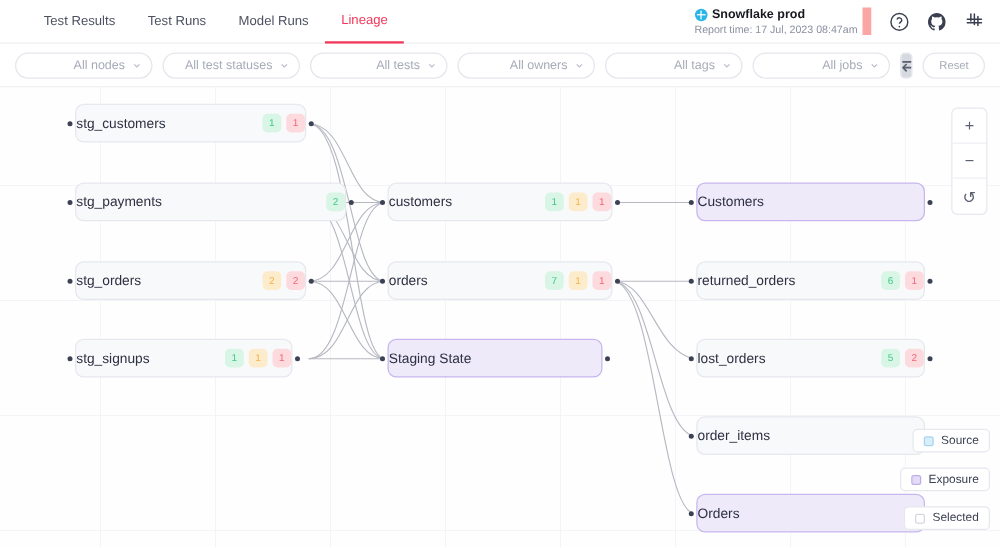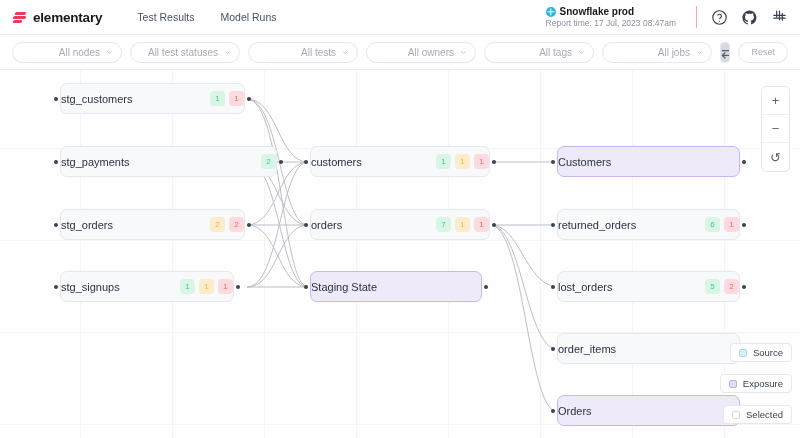--- a/index.html
+++ b/index.html
@@ -32,21 +32,21 @@
 
   .navlinks { display: flex; align-items: center; height: 35px; margin-left: 22px; gap: 0; }
   .navlink {
     font-size: 10.5px; color: #4b5161; padding: 0 13px;
     height: 35px; display: flex; align-items: center; cursor: pointer;
     white-space: nowrap;
   }
   .navlink.active { color: #f2385a; border-bottom: 2px solid #f2385a; }
 
   .topright { margin-left: auto; display: flex; align-items: center; height: 35px; }
-  .env { text-align: right; padding-right: 20px; border-right: 1px solid #fca5a5; }
+  .env { text-align: right; padding-right: 4px; border-right: 7px solid #fca5a5; }
   .env-row { display: flex; align-items: center; gap: 4px; }
   .snow-icon {
     width: 10px; height: 10px; border-radius: 50%;
     background: #29b5e8; position: relative; flex: 0 0 auto;
   }
   .snow-icon::before, .snow-icon::after {
     content: ""; position: absolute; background: #ffffff;
     left: 50%; top: 50%;
   }
   .snow-icon::before { width: 7px; height: 1.4px; transform: translate(-50%,-50%); }
@@ -147,32 +147,26 @@
   .sw.source { background: #d9eefb; border-color: #a8d4ef; }
   .sw.exposure { background: #e4dcf7; border-color: #c0aeea; }
   .sw.selected { background: #ffffff; border-color: #d4d7df; }
 </style>
 </head>
 <body>
 
 <div class="app">
 
   <div class="topbar">
-    <div class="brand">
-      <span class="brand-mark">
-          <i></i>
-          <i></i>
-          <i></i>
-        </span>
-      <span class="brand-name">elementary</span>
-    </div>
 
     <div class="navlinks">
       <div class="navlink">Test Results</div>
+      <div class="navlink">Test Runs</div>
       <div class="navlink">Model Runs</div>
+      <div class="navlink active">Lineage</div>
     </div>
 
     <div class="topright">
       <div class="env">
         <div class="env-row">
           <span class="snow-icon"></span>
           <span class="env-title">Snowflake prod</span>
         </div>
         <div class="env-sub">Report time: 17 Jul, 2023 08:47am</div>
       </div>

